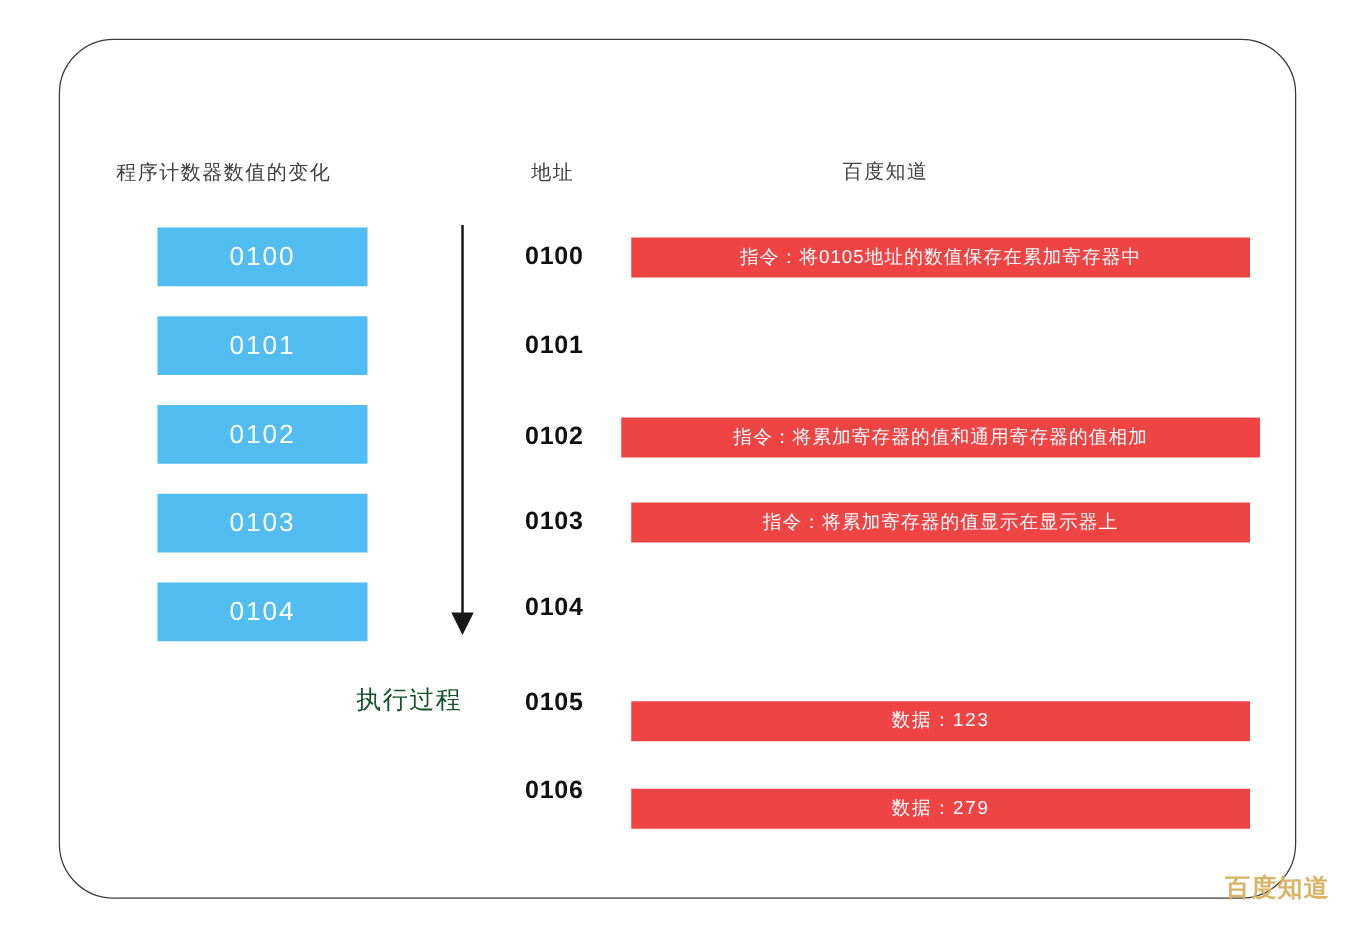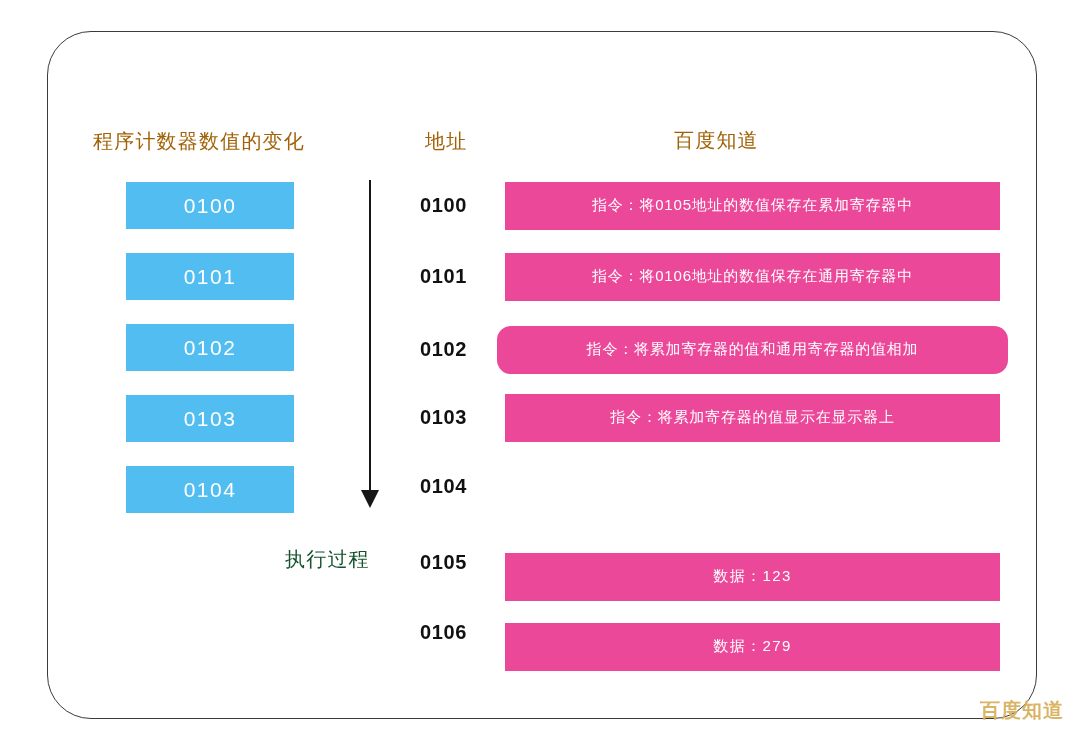--- a/index.html
+++ b/index.html
@@ -30,22 +30,22 @@
     height: 688px;
     border: 1.6px solid #3a3a3a;
     border-radius: 44px;
     box-sizing: border-box;
     background: transparent;
   }
 
   
   .heading {
     position: absolute;
-    color: #a16207;
-    font-size: 20px;
+    color: #404040;
+    font-size: 16px;
     font-weight: 400;
     letter-spacing: 1.2px;
     white-space: nowrap;
   }
   #hdr-pc      { left: 93px;  top: 128px; }
   #hdr-address { left: 425px; top: 128px; }
   #hdr-memory  { left: 674px; top: 127px; }
 
   
   .pc-chip {
@@ -105,35 +105,34 @@
     width: 85px;
     flex: 0 0 85px;
     color: #111111;
     font-size: 20px;
     font-weight: bold;
     letter-spacing: 0.6px;
     text-align: left;
   }
   .mem-bar {
     flex: 1 1 auto;
-    height: 48px;
-    background: #ec4899;
+    height: 32px;
+    background: #ef4444;
     display: flex;
     align-items: center;
     justify-content: center;
     color: #ffffff;
     font-size: 15px;
     letter-spacing: 0.8px;
     white-space: nowrap;
     box-sizing: border-box;
   }
   .mem-bar.wide {
     margin-left: -8px;
     margin-right: -8px;
-    border-radius: 14px;
   }
   .mem-bar.data {
     font-size: 15px;
     letter-spacing: 1.4px;
     margin-top: 28px;
   }
 
   
   #watermark {
     position: absolute;
@@ -168,21 +167,20 @@
   <div class="arrow-head"></div>
   <div id="exec-label">执行过程</div>
 
   <div class="mem-row" style="top:182px">
     <div class="mem-addr">0100</div>
     <div class="mem-bar">指令：将0105地址的数值保存在累加寄存器中</div>
   </div>
 
   <div class="mem-row" style="top:253px">
     <div class="mem-addr">0101</div>
-    <div class="mem-bar">指令：将0106地址的数值保存在通用寄存器中</div>
   </div>
 
   <div class="mem-row" style="top:326px">
     <div class="mem-addr">0102</div>
     <div class="mem-bar wide">指令：将累加寄存器的值和通用寄存器的值相加</div>
   </div>
 
   <div class="mem-row" style="top:394px">
     <div class="mem-addr">0103</div>
     <div class="mem-bar">指令：将累加寄存器的值显示在显示器上</div>

